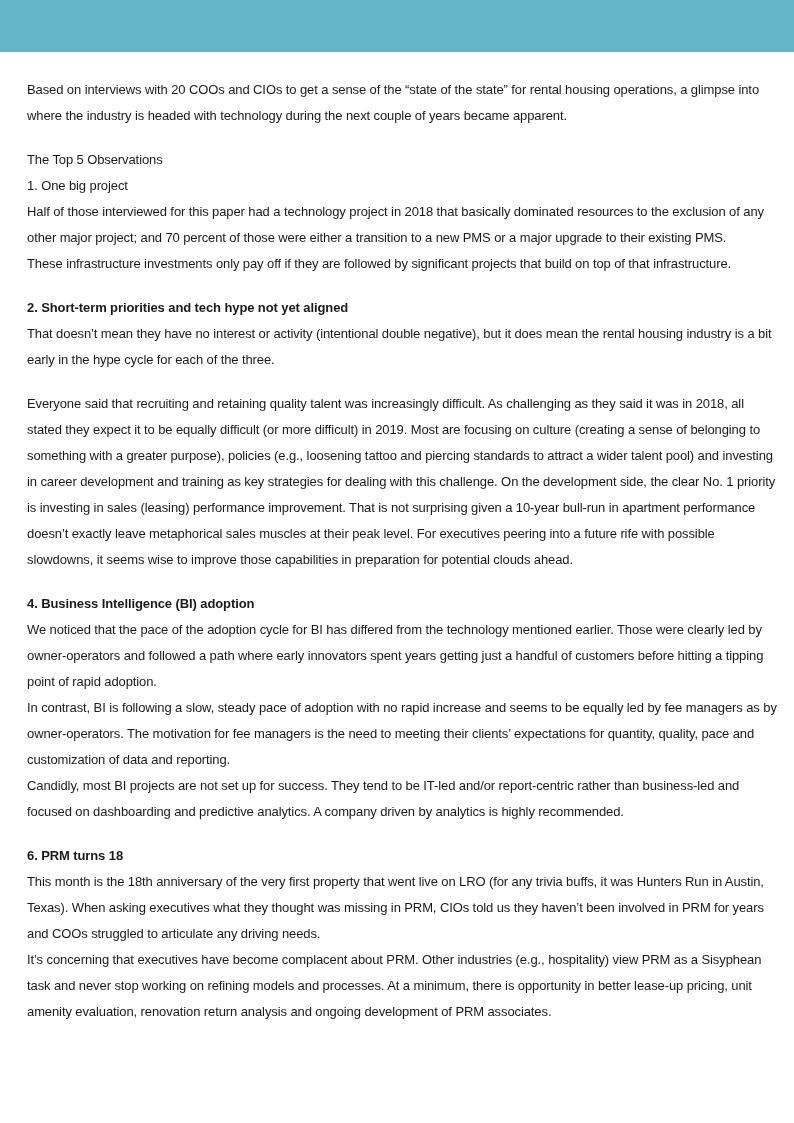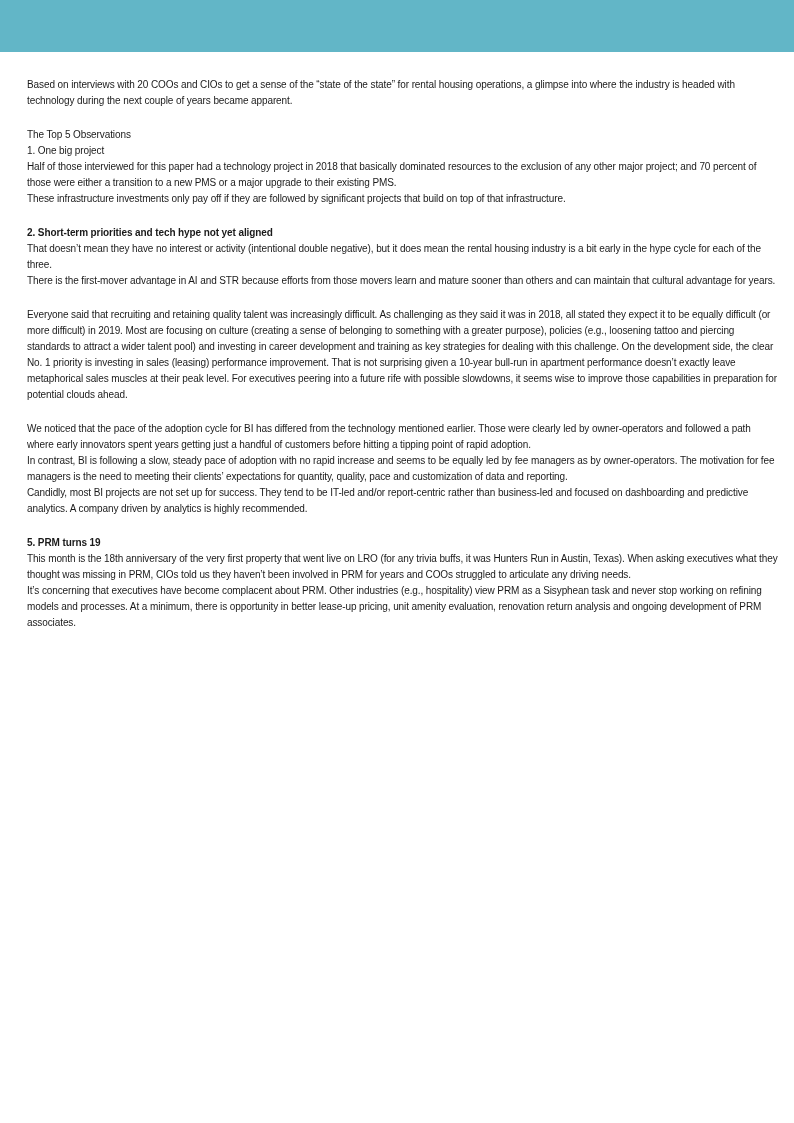--- a/index.html
+++ b/index.html
@@ -21,22 +21,22 @@
       top: 0;
       width: 794px;
       height: 52px;
       background: #62b6c7;
     }
     .content {
       position: absolute;
       left: 27px;
       top: 77px;
       width: 752px;
-      font-size: 10px;
-      line-height: 16px;
+      font-size: 13px;
+      line-height: 26px;
       letter-spacing: -0.1px;
     }
     .content p {
       margin: 0;
     }
     .spacer {
       height: 18px;
     }
     .section-heading {
       font-weight: bold;
@@ -60,37 +60,37 @@
     <p>1. One big project</p>
     <p>Half of those interviewed for this paper had a technology project in 2018 that basically dominated resources to the exclusion of any other major project; and 70 percent of those were either a transition to a new PMS or a major upgrade to their existing PMS.</p>
     <p>These infrastructure investments only pay off if they are followed by significant projects that build on top of that infrastructure.</p>
   </div>
 
   <div class="spacer"></div>
 
   <div>
     <p class="section-heading">2. Short-term priorities and tech hype not yet aligned</p>
     <p>That doesn’t mean they have no interest or activity (intentional double negative), but it does mean the rental housing industry is a bit early in the hype cycle for each of the three.</p>
-    <p>There is the first-mover advantage in AI and STR because efforts from those movers learn and mature sooner than others and can maintain that cultural advantage for years.</p>
   </div>
 
   <div class="spacer"></div>
 
   <div>
     <p>Everyone said that recruiting and retaining quality talent was increasingly difficult. As challenging as they said it was in 2018, all stated they expect it to be equally difficult (or more difficult) in 2019. Most are focusing on culture (creating a sense of belonging to something with a greater purpose), policies (e.g., loosening tattoo and piercing standards to attract a wider talent pool) and investing in career development and training as key strategies for dealing with this challenge. On the development side, the clear No. 1 priority is investing in sales (leasing) performance improvement. That is not surprising given a 10-year bull-run in apartment performance doesn’t exactly leave metaphorical sales muscles at their peak level. For executives peering into a future rife with possible slowdowns, it seems wise to improve those capabilities in preparation for potential clouds ahead.</p>
   </div>
 
   <div class="spacer"></div>
 
   <div>
+    <p class="section-heading">4. Business Intelligence (BI) adoption</p>
     <p>We noticed that the pace of the adoption cycle for BI has differed from the technology mentioned earlier. Those were clearly led by owner-operators and followed a path where early innovators spent years getting just a handful of customers before hitting a tipping point of rapid adoption.</p>
     <p>In contrast, BI is following a slow, steady pace of adoption with no rapid increase and seems to be equally led by fee managers as by owner-operators. The motivation for fee managers is the need to meeting their clients’ expectations for quantity, quality, pace and customization of data and reporting.</p>
     <p>Candidly, most BI projects are not set up for success. They tend to be IT-led and/or report-centric rather than business-led and focused on dashboarding and predictive analytics. A company driven by analytics is highly recommended.</p>
   </div>
 
   <div class="spacer"></div>
 
   <div>
-    <p class="section-heading">5. PRM turns 19</p>
+    <p class="section-heading">6. PRM turns 18</p>
     <p>This month is the 18th anniversary of the very first property that went live on LRO (for any trivia buffs, it was Hunters Run in Austin, Texas). When asking executives what they thought was missing in PRM, CIOs told us they haven’t been involved in PRM for years and COOs struggled to articulate any driving needs.</p>
     <p>It’s concerning that executives have become complacent about PRM. Other industries (e.g., hospitality) view PRM as a Sisyphean task and never stop working on refining models and processes. At a minimum, there is opportunity in better lease-up pricing, unit amenity evaluation, renovation return analysis and ongoing development of PRM associates.</p>
   </div>
 </div>
 
 </body></html>

